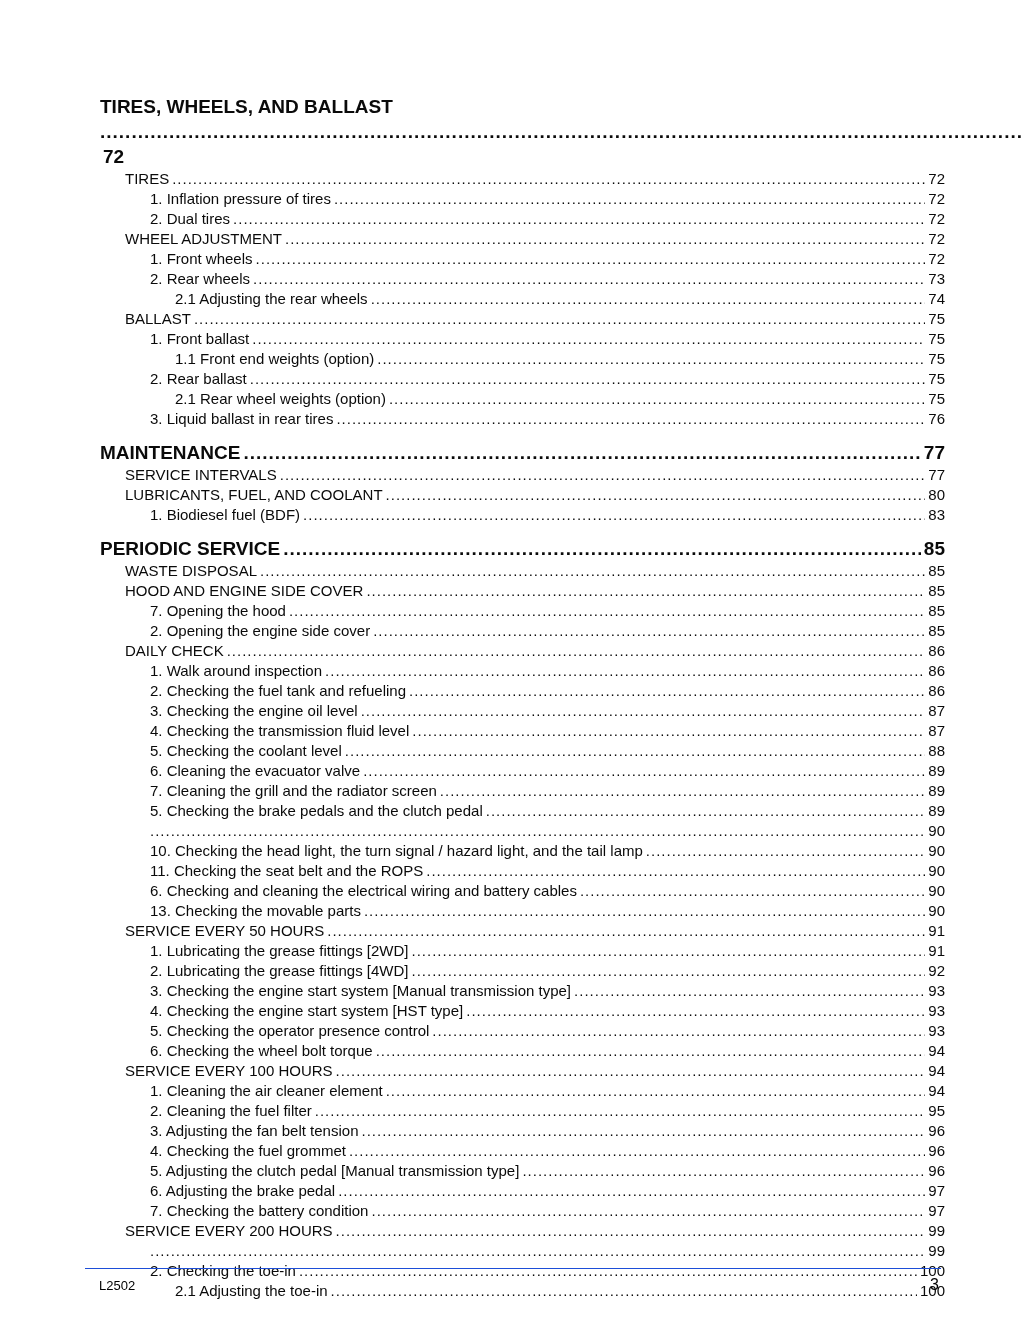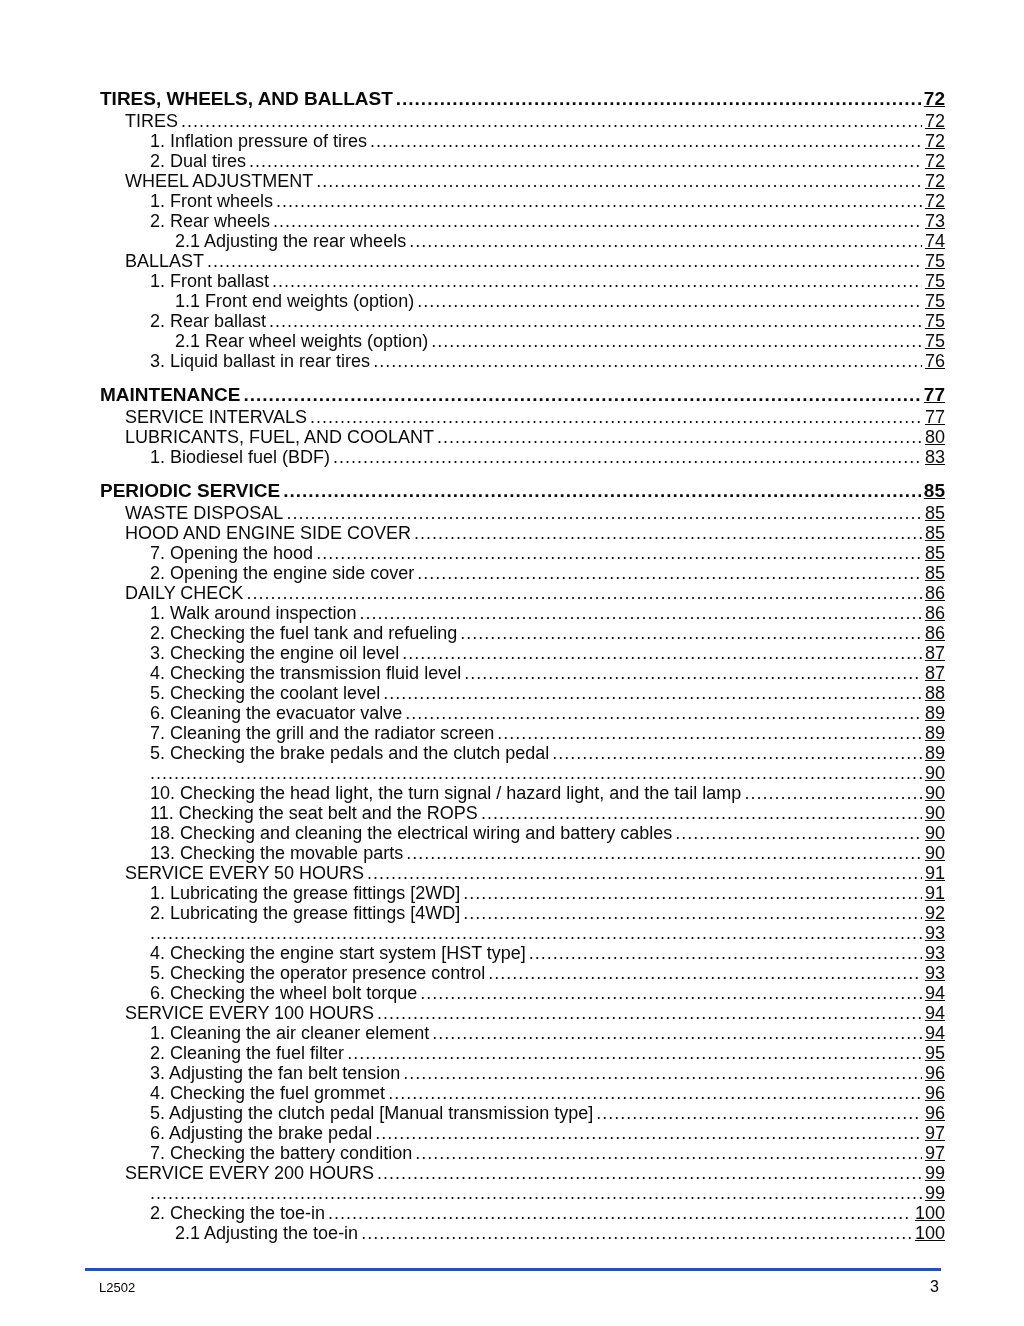--- a/index.html
+++ b/index.html
@@ -17,58 +17,58 @@
   }
   .toc-container {
     position: absolute;
     left: 100px;
     right: 79px;
     top: 86px;
   }
   .toc-row {
     display: flex;
     align-items: baseline;
-    font-size: 18px;
+    font-size: 15px;
     line-height: 20px;
     color: #0a0a0a;
   }
   .toc-row.level-0 {
     font-weight: bold;
     font-size: 19px;
     line-height: 25px;
     margin-top: 11px;
   }
   .toc-container > .toc-row.level-0:first-child {
-    margin-top: 0;
+    margin-top: 8px;
+    flex-direction: column;
   }
   .toc-row.level-1 { padding-left: 25px; }
   .toc-row.level-2 { padding-left: 50px; }
   .toc-row.level-3 { padding-left: 75px; }
   .toc-title {
     white-space: nowrap;
     padding-right: 3px;
   }
   .dots {
     flex: 1 1 auto;
     overflow: hidden;
     white-space: nowrap;
     min-width: 12px;
     letter-spacing: 1px;
   }
   .toc-page {
     padding-left: 3px;
     white-space: nowrap;
-    text-decoration: underline;
   }
   .footer {
     position: absolute;
     left: 85px;
     width: 856px;
     top: 1268px;
-    border-top: 3px solid #1d4ed8;
+    border-top: 1px solid #1d4ed8;
   }
   .footer-inner {
     display: flex;
     justify-content: space-between;
     align-items: baseline;
     padding: 7px 2px 0 14px;
   }
   .footer-model {
     font-size: 13px;
   }
@@ -248,21 +248,21 @@
       <span class="toc-title">10. Checking the head light, the turn signal / hazard light, and the tail lamp</span>
       <span class="dots">................................................................................................................................................................................................................................................</span>
       <span class="toc-page">90</span>
     </div>
     <div class="toc-row level-2">
       <span class="toc-title">11. Checking the seat belt and the ROPS</span>
       <span class="dots">................................................................................................................................................................................................................................................</span>
       <span class="toc-page">90</span>
     </div>
     <div class="toc-row level-2">
-      <span class="toc-title">18. Checking and cleaning the electrical wiring and battery cables</span>
+      <span class="toc-title">6. Checking and cleaning the electrical wiring and battery cables</span>
       <span class="dots">................................................................................................................................................................................................................................................</span>
       <span class="toc-page">90</span>
     </div>
     <div class="toc-row level-2">
       <span class="toc-title">13. Checking the movable parts</span>
       <span class="dots">................................................................................................................................................................................................................................................</span>
       <span class="toc-page">90</span>
     </div>
     <div class="toc-row level-1">
       <span class="toc-title">SERVICE EVERY 50 HOURS</span>
@@ -273,20 +273,21 @@
       <span class="toc-title">1. Lubricating the grease fittings [2WD]</span>
       <span class="dots">................................................................................................................................................................................................................................................</span>
       <span class="toc-page">91</span>
     </div>
     <div class="toc-row level-2">
       <span class="toc-title">2. Lubricating the grease fittings [4WD]</span>
       <span class="dots">................................................................................................................................................................................................................................................</span>
       <span class="toc-page">92</span>
     </div>
     <div class="toc-row level-2">
+      <span class="toc-title">3. Checking the engine start system [Manual transmission type]</span>
       <span class="dots">................................................................................................................................................................................................................................................</span>
       <span class="toc-page">93</span>
     </div>
     <div class="toc-row level-2">
       <span class="toc-title">4. Checking the engine start system [HST type]</span>
       <span class="dots">................................................................................................................................................................................................................................................</span>
       <span class="toc-page">93</span>
     </div>
     <div class="toc-row level-2">
       <span class="toc-title">5. Checking the operator presence control</span>

